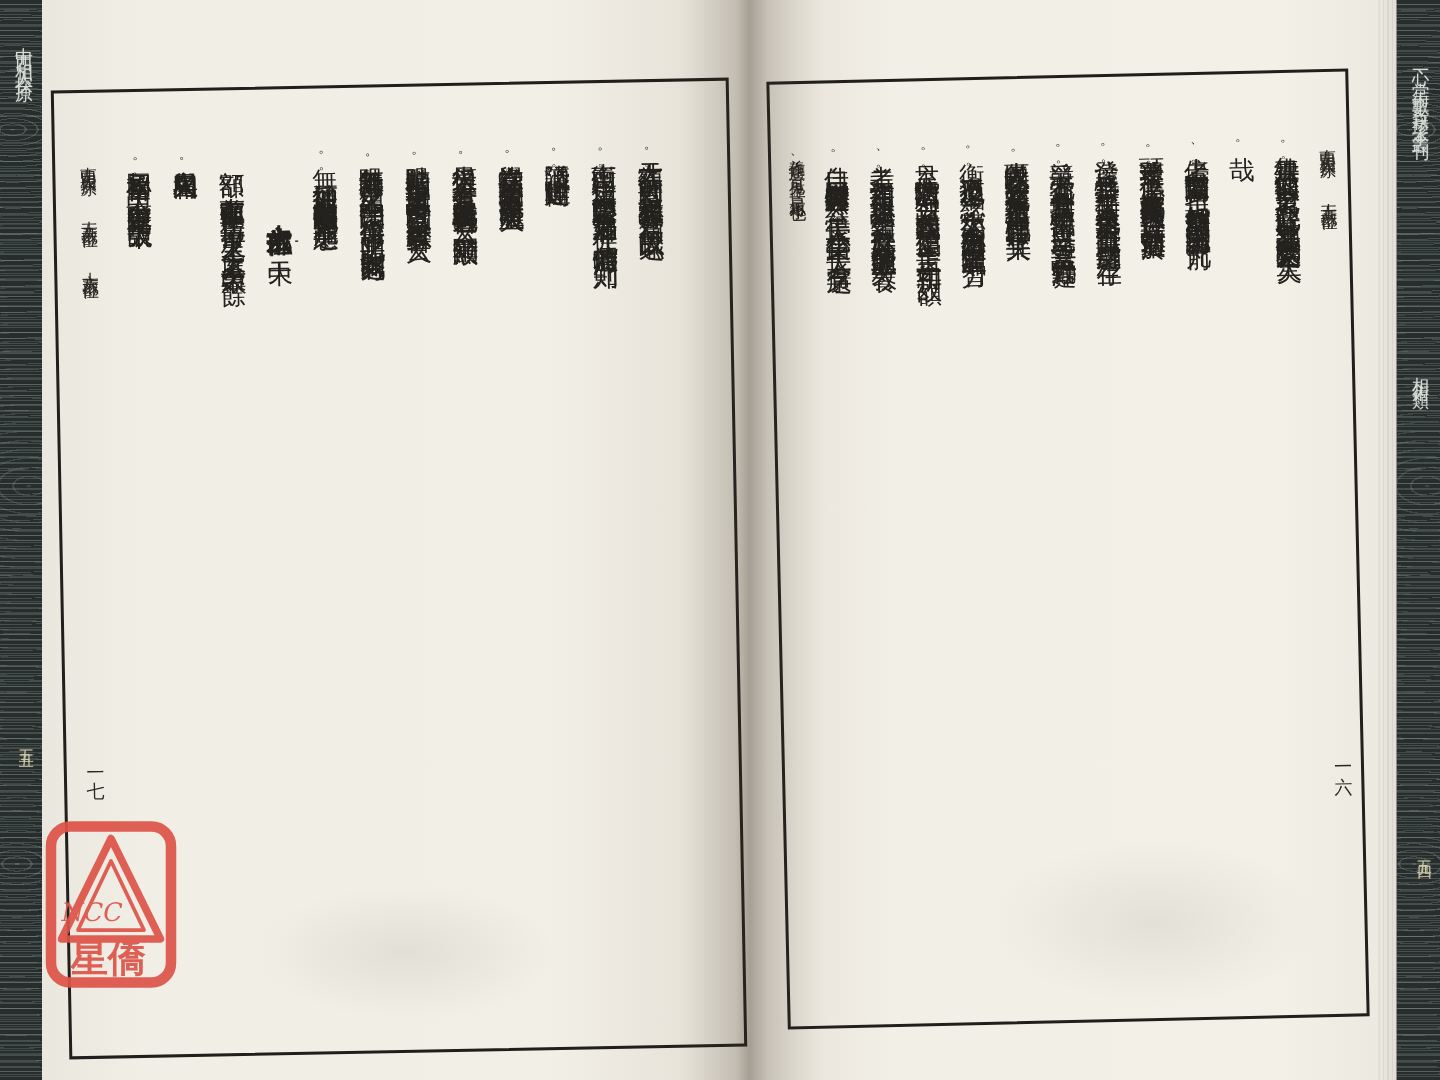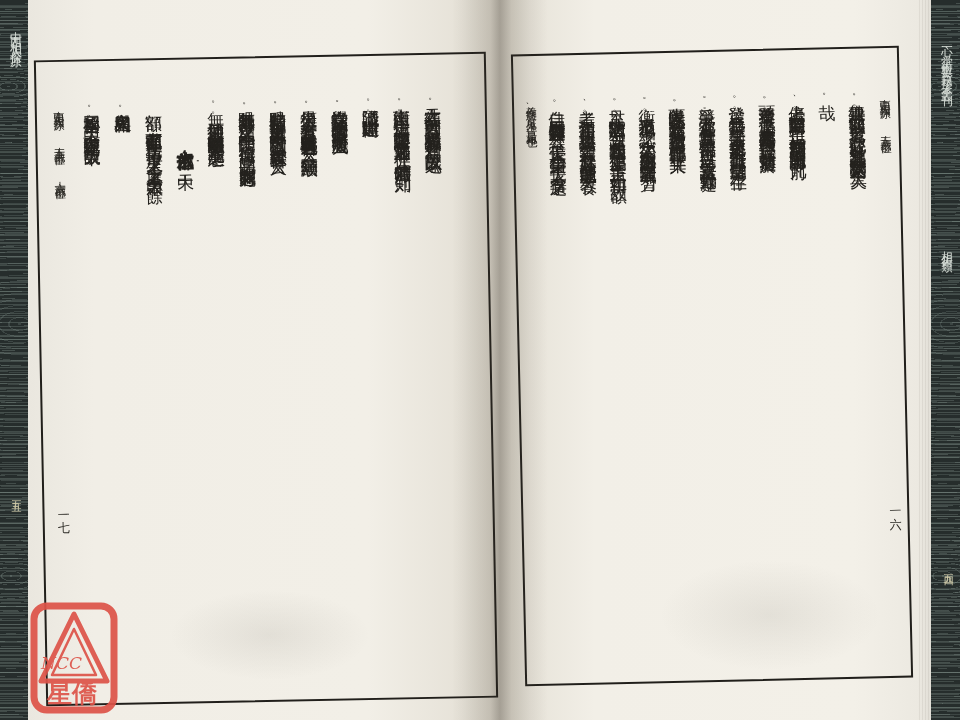--- a/index.html
+++ b/index.html
@@ -50,21 +50,21 @@
   .small-col{font-size:11px;line-height:24px;letter-spacing:1px;}
   .sec-title{font-weight:bold;margin-top:36px;letter-spacing:1px;}
   .sec-term{margin-top:20px;border-right:2px solid #24221e;padding-right:1px;}
   .hcol{font-size:11px;line-height:25px;letter-spacing:2px;margin-right:2px;color:#2a2823;}
   .h-gap{margin-top:24px;display:inline;}
   .pagenum{position:absolute;writing-mode:vertical-rl;text-orientation:upright;font-size:12px;letter-spacing:4px;color:#2a2823;}
   .pagenum-right{right:4px;top:456px;}
   .pagenum-left{left:10px;top:446px;}
 
   
-  .stamp{position:absolute;left:29px;top:601px;width:90px;height:116px;opacity:.92;}
+  .stamp{position:absolute;left:29px;top:546px;width:90px;height:116px;opacity:.92;}
 </style>
 </head>
 <body>
 
 <div class="photo">
 
   <div class="strip strip-left">
     <div class="spine-text spine-title-left">中西相人探原</div>
     <div class="spine-text spine-folio spine-folio-left">五五</div>
   </div>

